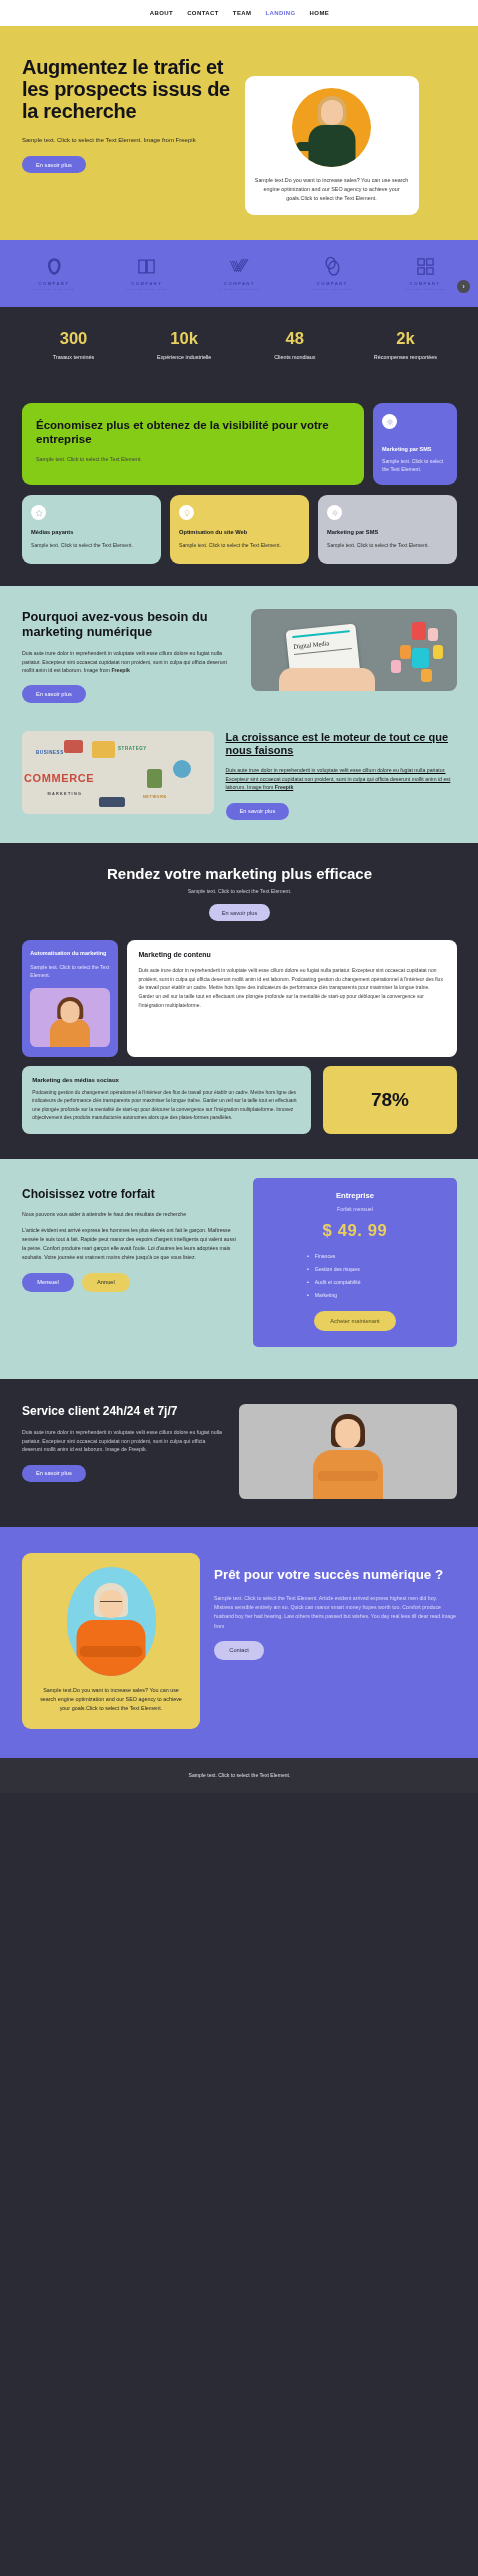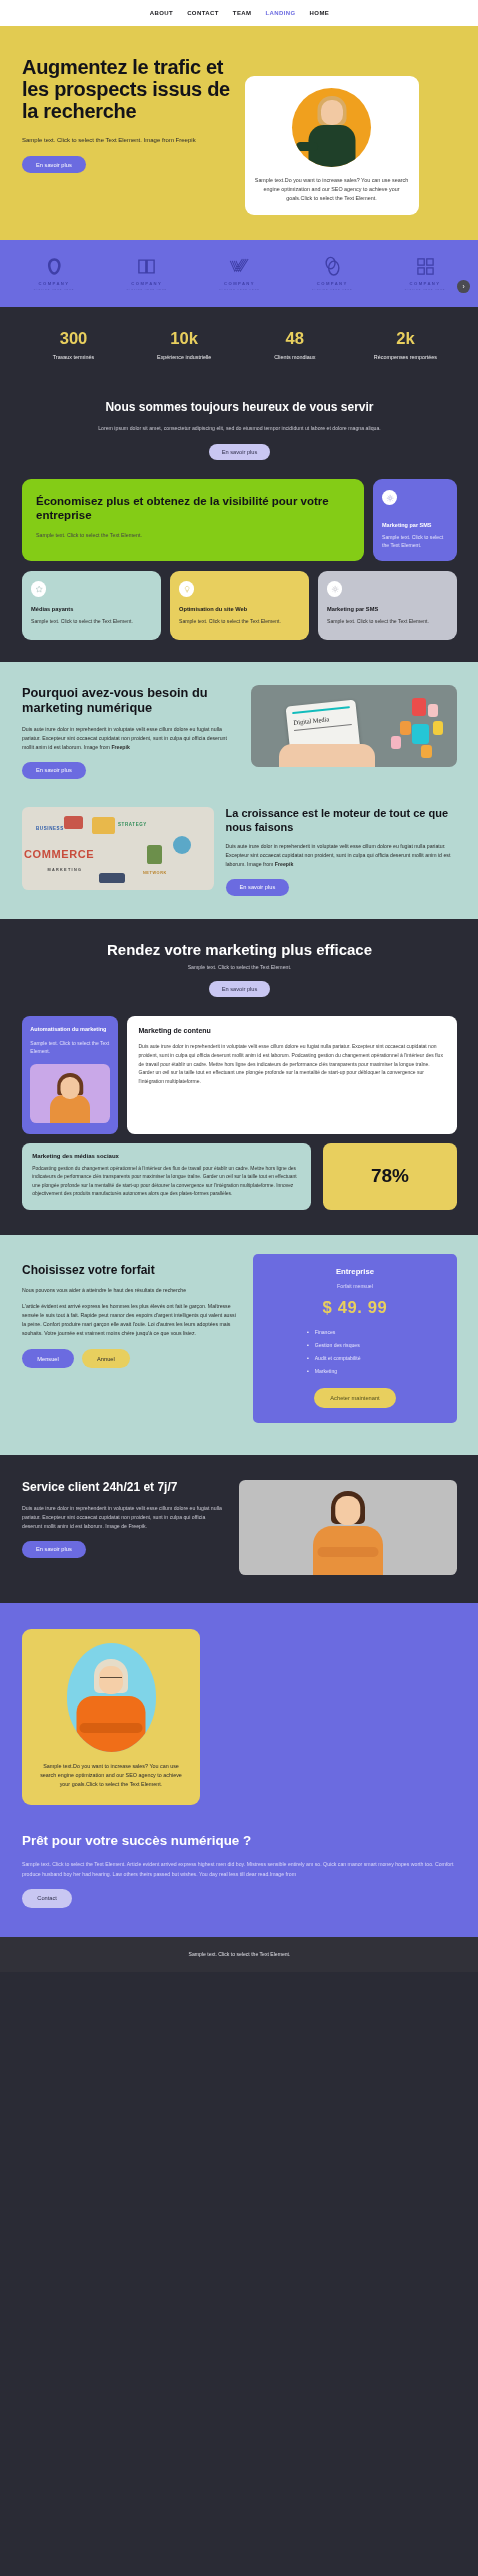--- a/index.html
+++ b/index.html
@@ -244,21 +244,21 @@
   .gw2 { font-size: 4.5px; color: #2d5ba8; left: 14px; top: 19px; }
   .gw3 { font-size: 4.5px; color: #2e8b57; left: 96px; top: 15.3px; }
   .gw4 { font-size: 3.8px; color: #444; left: 25.5px; top: 61px; letter-spacing: 1.3px;}
   .gw5 { font-size: 3.8px; color: #b8822a; left: 121px; top: 64px; }
   .gblob { position: absolute; border-radius: 2.6px; }
   .gb1 { width: 23px; height: 16.6px; background: #e8b84b; left: 70px; top: 10.2px; }
   .gb2 { width: 18px; height: 18px; background: #5ba8c8; left: 151px; top: 29px; border-radius: 50%; }
   .gb3 { width: 19px; height: 12.8px; background: #c8574b; left: 42px; top: 9px; }
   .gb4 { width: 15.3px; height: 19px; background: #6c8f4b; left: 125px; top: 38px; }
   .gb5 { width: 25.5px; height: 10.2px; background: #3f4e6b; left: 77px; top: 66px; }
-  .grow-right { flex: 1; }
+  .grow-right { flex: 1; text-decoration: underline; }
   .grow-right h2 { font-size: 11px; line-height: 1.24; font-weight: 800; color: #131319; }
   .grow-right p { font-size: 5.2px; line-height: 1.7; color: #2b2b2b; margin-top: 7.7px; }
 
   
   .dark2 { background: #2a2b35; padding: 22px 22px 25.5px; }
   .dark2-head { text-align: center; }
   .dark2-head h2 { color: #ffffff; font-size: 15px; font-weight: 800; }
   .dark2-head p { color: #c9c9d2; font-size: 5.2px; margin-top: 6.4px; }
   .mk-row { display: flex; gap: 9px; margin-top: 19px; align-items: stretch; }
   .mk-purple {
@@ -314,21 +314,21 @@
     flex: 1; height: 95px; border-radius: 6.4px; background: #bfbfbf;
     position: relative; overflow: hidden;
   }
   .sv-body { position: absolute; left: 50%; bottom: 0; transform: translateX(-50%); width: 70px; height: 49px; background: #e8913c; border-radius: 19px 19px 0 0; }
   .sv-head { position: absolute; left: 50%; top: 15.3px; transform: translateX(-50%); width: 25.5px; height: 29px; background: #f4cba4; border-radius: 11.5px; }
   .sv-hair { position: absolute; left: 50%; top: 10.2px; transform: translateX(-50%); width: 34px; height: 33px; background: #4a2a18; border-radius: 16.6px 16.6px 5.1px 5.1px; }
   .sv-arms { position: absolute; left: 50%; bottom: 18px; transform: translateX(-50%); width: 61px; height: 10.2px; background: #dd8334; border-radius: 5.1px; }
 
   
   .cta { background: #6b6be0; padding: 25.5px 22px 29px; }
-  .cta-row { display: flex; gap: 14px; align-items: flex-start; flex-direction: column; }
+  .cta-row { display: flex; gap: 14px; align-items: flex-start; }
   .cta-card {
     width: 178px; background: #e8cf5e; border-radius: 9px;
     padding: 14px 12.8px 15.3px; text-align: center;
   }
   .cta-img {
     width: 89px; height: 109px; margin: 0 auto 10.2px;
     border-radius: 45px / 54px; background: #7fd4e8;
     position: relative; overflow: hidden;
   }
   .c-body { position: absolute; left: 50%; bottom: 0; transform: translateX(-50%); width: 69px; height: 56px; background: #f06e18; border-radius: 16.6px 16.6px 0 0; }
@@ -444,25 +444,20 @@
     <div class="stat">
       <div class="stat-num">48</div>
       <div class="stat-label">Clients mondiaux</div>
     </div>
     <div class="stat">
       <div class="stat-num">2k</div>
       <div class="stat-label">Récompenses remportées</div>
     </div>
   </section>
 
-  <section class="happy">
-    <h2>Nous sommes toujours heureux de vous servir</h2>
-    <p>Lorem ipsum dolor sit amet, consectetur adipiscing elit, sed do eiusmod tempor incididunt ut labore et dolore magna aliqua.</p>
-    <button class="btn btn-lilac">En savoir plus</button>
-  </section>
 
   <div class="feature-row">
     <div class="card-white">
       <h3>Économisez plus et obtenez de la visibilité pour votre entreprise</h3>
       <p>Sample text. Click to select the Text Element.</p>
     </div>
     <div class="card-purple">
       <div class="icon-circle">
         <svg width="8.3" height="8.3" viewBox="0 0 20 20">
             <circle cx="10" cy="10" r="3.2" fill="none" stroke="#8a8ad0" stroke-width="1.2"></circle>
@@ -609,21 +604,21 @@
           <li>Marketing</li>
         </ul>
         <button class="btn btn-buy">Acheter maintenant</button>
       </div>
     </div>
   </section>
 
   <section class="service">
     <div class="sv-row">
       <div class="sv-left">
-        <h2>Service client 24h/21 et 7j/7</h2>
+        <h2>Service client 24h/24 et 7j/7</h2>
         <p>Duis aute irure dolor in reprehenderit in voluptate velit esse cillum dolore eu fugiat nulla pariatur. Excepteur sint occaecat cupidatat non proident, sunt in culpa qui officia deserunt mollit anim id est laborum. Image de Freepik.</p>
         <button class="btn btn-purple">En savoir plus</button>
       </div>
       <div class="sv-img">
         <div class="sv-body"></div>
           <div class="sv-arms"></div>
         <div class="sv-hair"></div>
           <div class="sv-head"></div>
       </div>
     </div>

